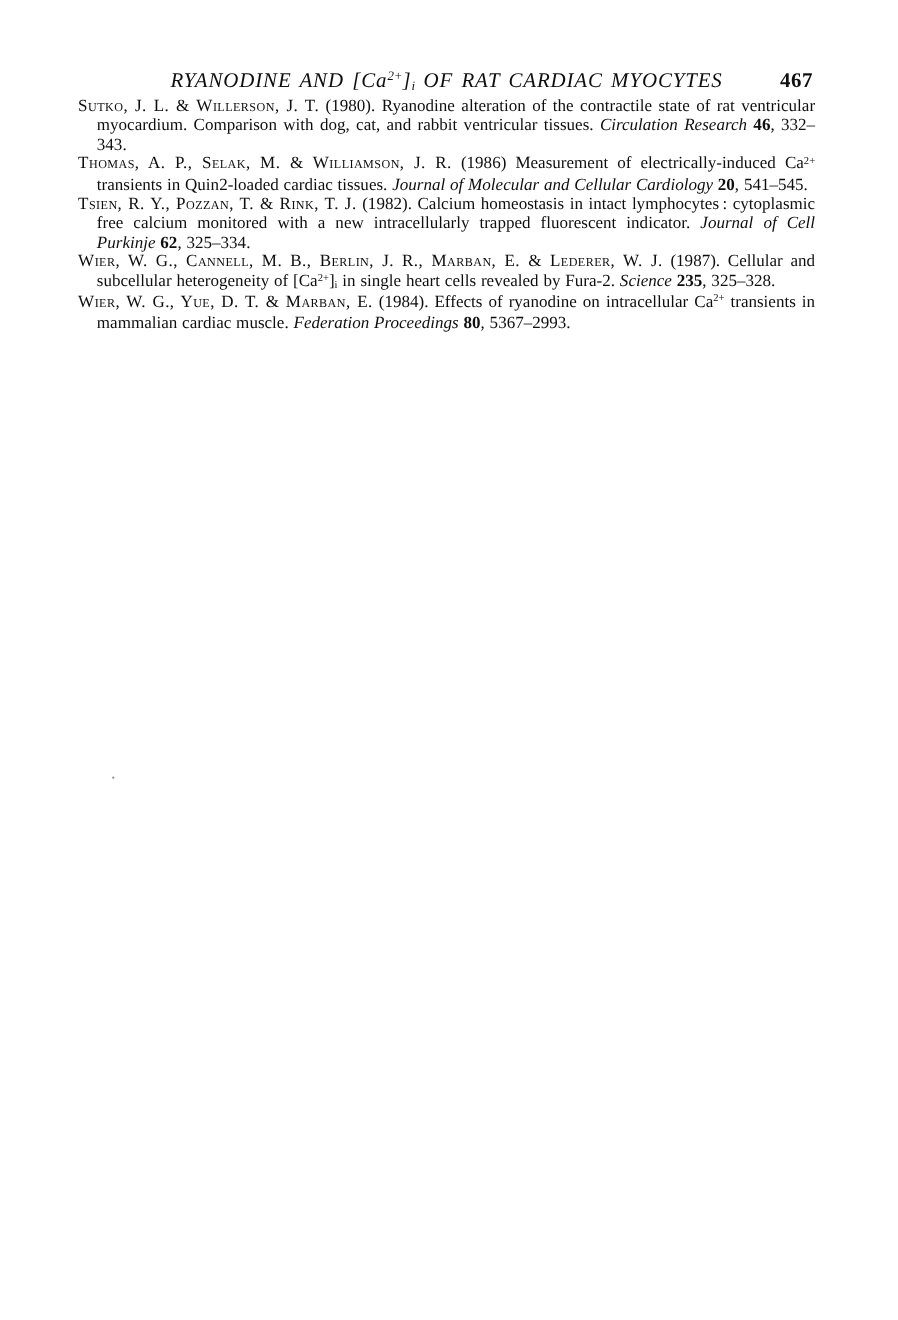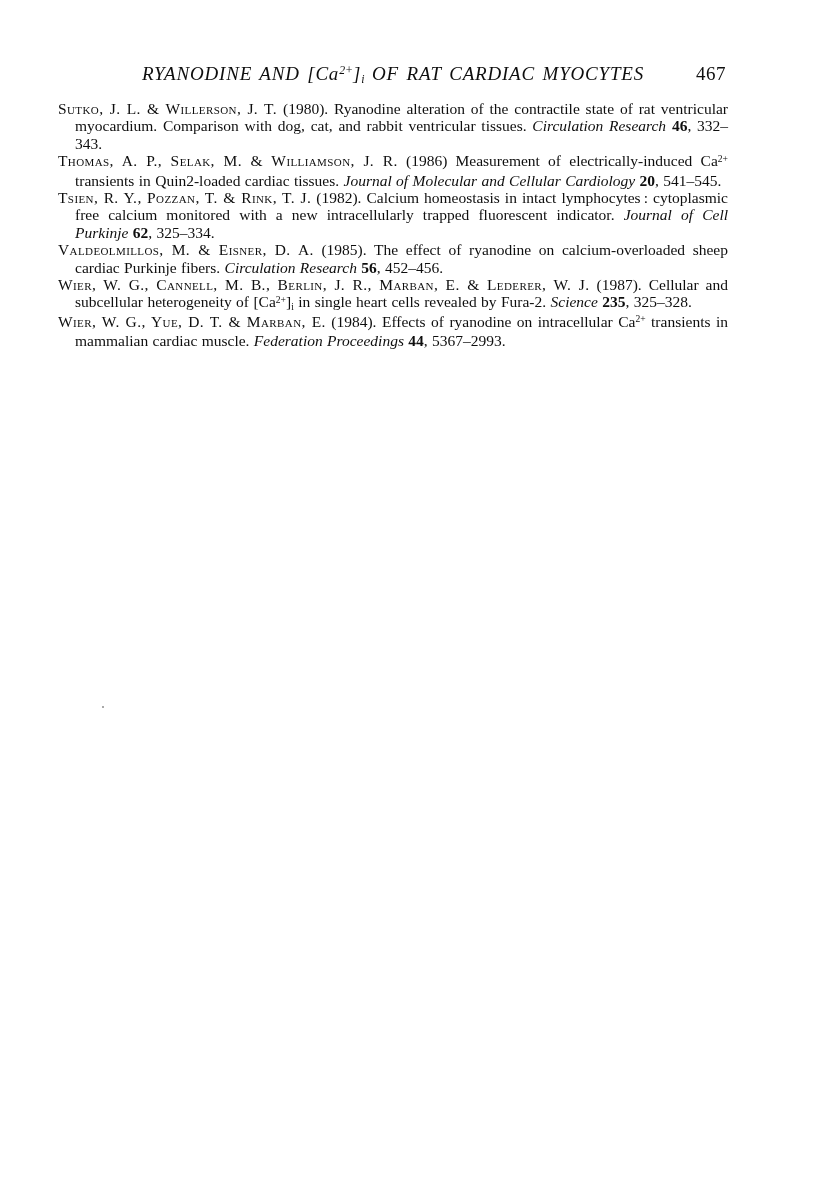--- a/index.html
+++ b/index.html
@@ -11,48 +11,48 @@
     width: 816px;
     height: 1200px;
     position: relative;
     overflow: hidden;
     font-family: "Liberation Serif", "DejaVu Serif", serif;
     color: #0e0e0e;
     -webkit-font-smoothing: antialiased;
   }
   .page {
     position: absolute;
-    left: 58px;
+    left: 71px;
     top: 62px;
     width: 670px;
   }
   .running-head {
     position: relative;
     height: 24px;
     line-height: 24px;
     text-align: center;
     font-size: 19px;
     white-space: nowrap;
   }
   .head-title {
     display: inline-block;
     letter-spacing: 0.8px;
     word-spacing: 2px;
   }
   .page-number {
     position: absolute;
     right: 2px;
     top: 0;
-    font-weight: normal;
+    font-weight: bold;
     font-style: normal;
     letter-spacing: 0.5px;
     text-align: center;
   }
   .references {
-    margin-top: 14px;
+    margin-top: 2px;
     font-size: 15.5px;
     line-height: 17.4px;
   }
   .ref {
     margin: 0;
     padding-left: 17px;
     text-indent: -17px;
     text-align: justify;
     word-spacing: 0.5px;
   }
@@ -80,20 +80,19 @@
 
   <header class="running-head">
     <span class="head-title"><span class="i">RYANODINE AND [Ca</span><span class="i sup">2+</span><span class="i">]</span><span class="i sub">i</span><span class="i"> OF RAT CARDIAC MYOCYTES</span></span>
     <span class="page-number">467</span>
   </header>
 
   <section class="references">
     <p class="ref"><span class="sc">Sutko, J. L. &amp; Willerson, J. T.</span><span> (1980). Ryanodine alteration of the contractile state of rat ventricular myocardium. Comparison with dog, cat, and rabbit ventricular tissues. </span><span class="i">Circulation Research</span><span> </span><span class="b">46</span><span>, 332–343.</span></p>
     <p class="ref"><span class="sc">Thomas, A. P., Selak, M. &amp; Williamson, J. R.</span><span> (1986) Measurement of electrically-induced Ca</span><span class="sup">2+</span><span> transients in Quin2-loaded cardiac tissues. </span><span class="i">Journal of Molecular and Cellular Cardiology</span><span> </span><span class="b">20</span><span>, 541–545.</span></p>
     <p class="ref"><span class="sc">Tsien, R. Y., Pozzan, T. &amp; Rink, T. J.</span><span> (1982). Calcium homeostasis in intact lymphocytes : cytoplasmic free calcium monitored with a new intracellularly trapped fluorescent indicator. </span><span class="i">Journal of Cell Purkinje</span><span> </span><span class="b">62</span><span>, 325–334.</span></p>
-    <p class="ref"><span class="sc">Valdeolmillos, M. &amp; Eisner, D. A.</span><span> (1985). The effect of ryanodine on calcium-overloaded sheep cardiac Purkinje fibers. </span><span class="i">Circulation Research</span><span> </span><span class="b">56</span><span>, 452–456.</span></p>
     <p class="ref"><span class="sc">Wier, W. G., Cannell, M. B., Berlin, J. R., Marban, E. &amp; Lederer, W. J.</span><span> (1987). Cellular and subcellular heterogeneity of [Ca</span><span class="sup">2+</span><span>]</span><span class="sub">i</span><span> in single heart cells revealed by Fura-2. </span><span class="i">Science</span><span> </span><span class="b">235</span><span>, 325–328.</span></p>
-    <p class="ref"><span class="sc">Wier, W. G., Yue, D. T. &amp; Marban, E.</span><span> (1984). Effects of ryanodine on intracellular Ca</span><span class="sup">2+</span><span> transients in mammalian cardiac muscle. </span><span class="i">Federation Proceedings</span><span> </span><span class="b">44</span><span>, 5367–2993.</span></p>
+    <p class="ref"><span class="sc">Wier, W. G., Yue, D. T. &amp; Marban, E.</span><span> (1984). Effects of ryanodine on intracellular Ca</span><span class="sup">2+</span><span> transients in mammalian cardiac muscle. </span><span class="i">Federation Proceedings</span><span> </span><span class="b">80</span><span>, 5367–2993.</span></p>
   </section>
 
 </div>
 
 <div class="scan-speck"></div>
 
 </body></html>

